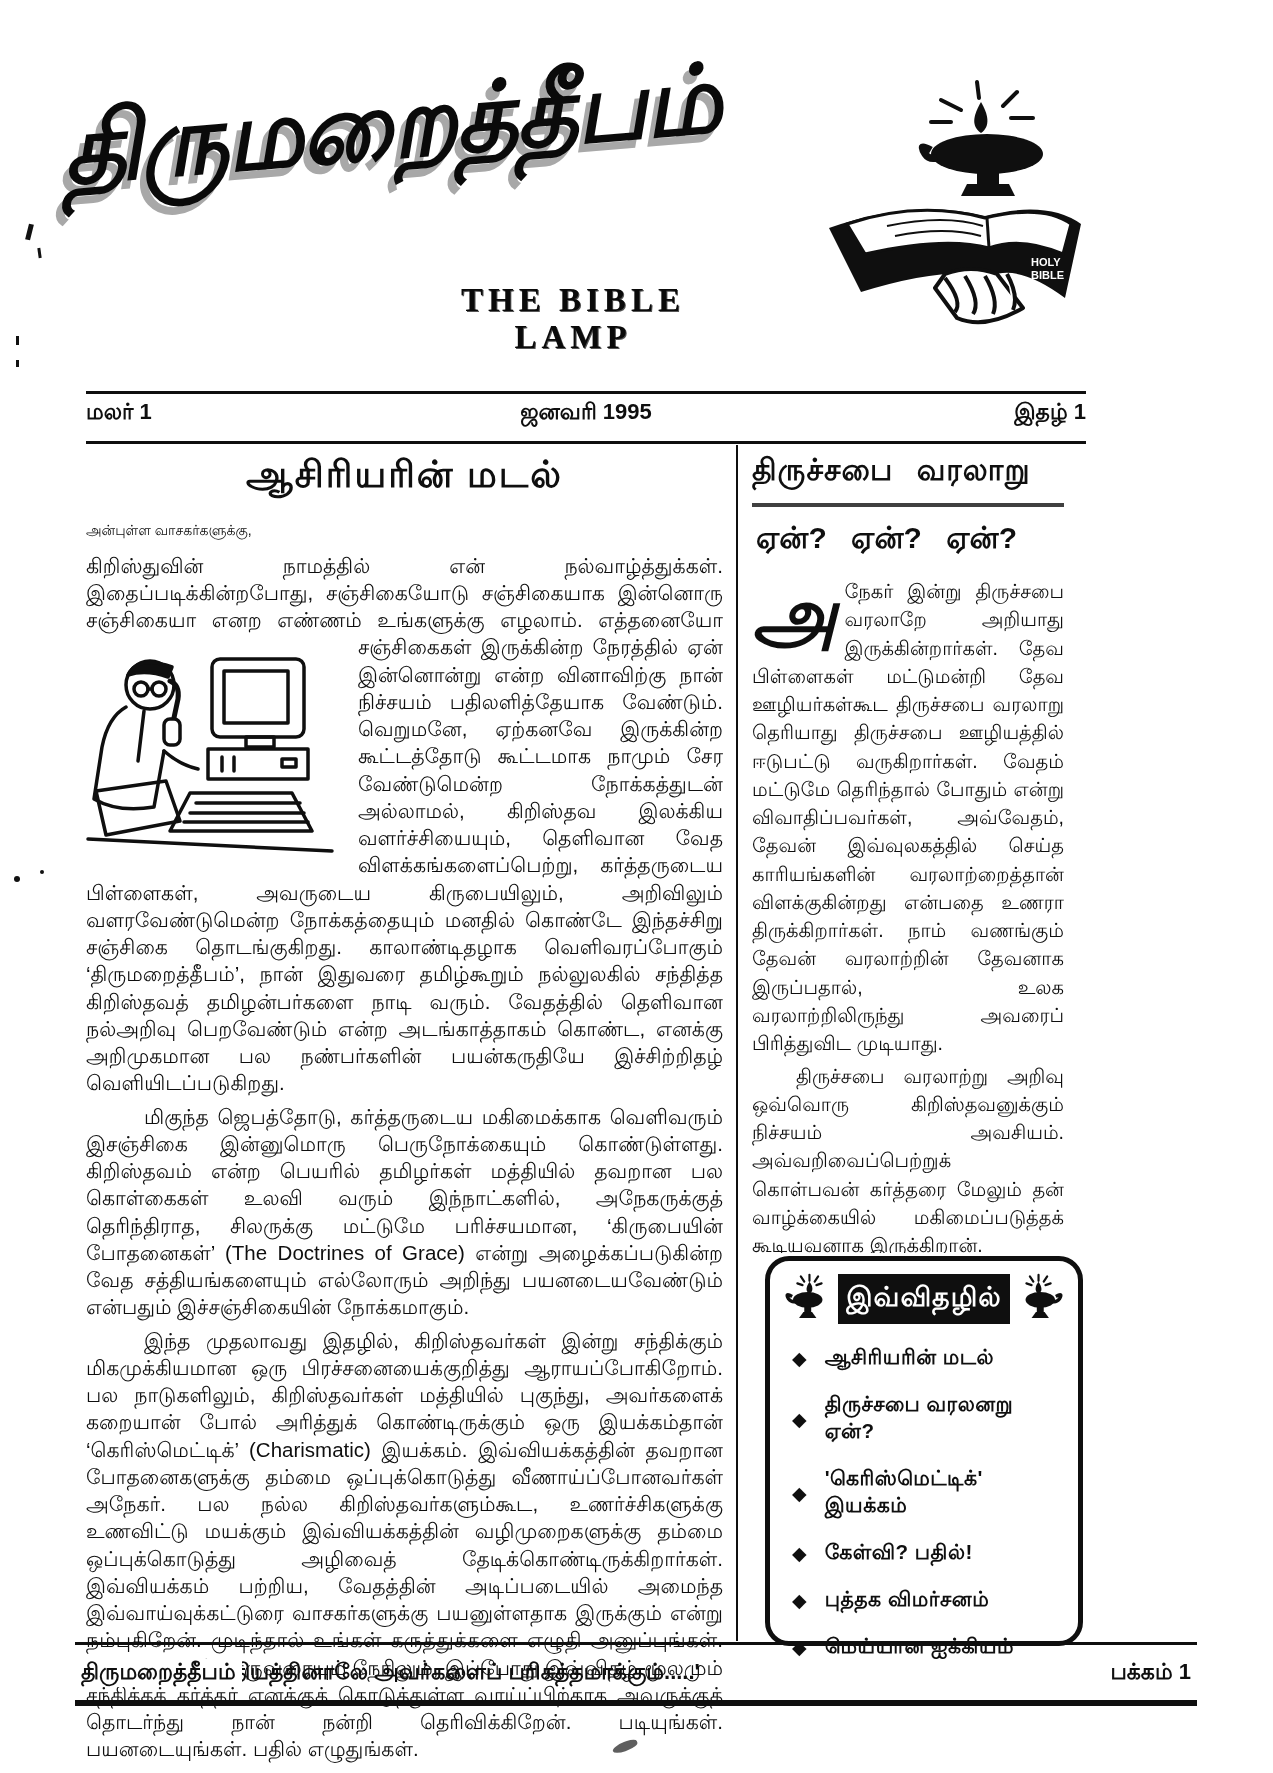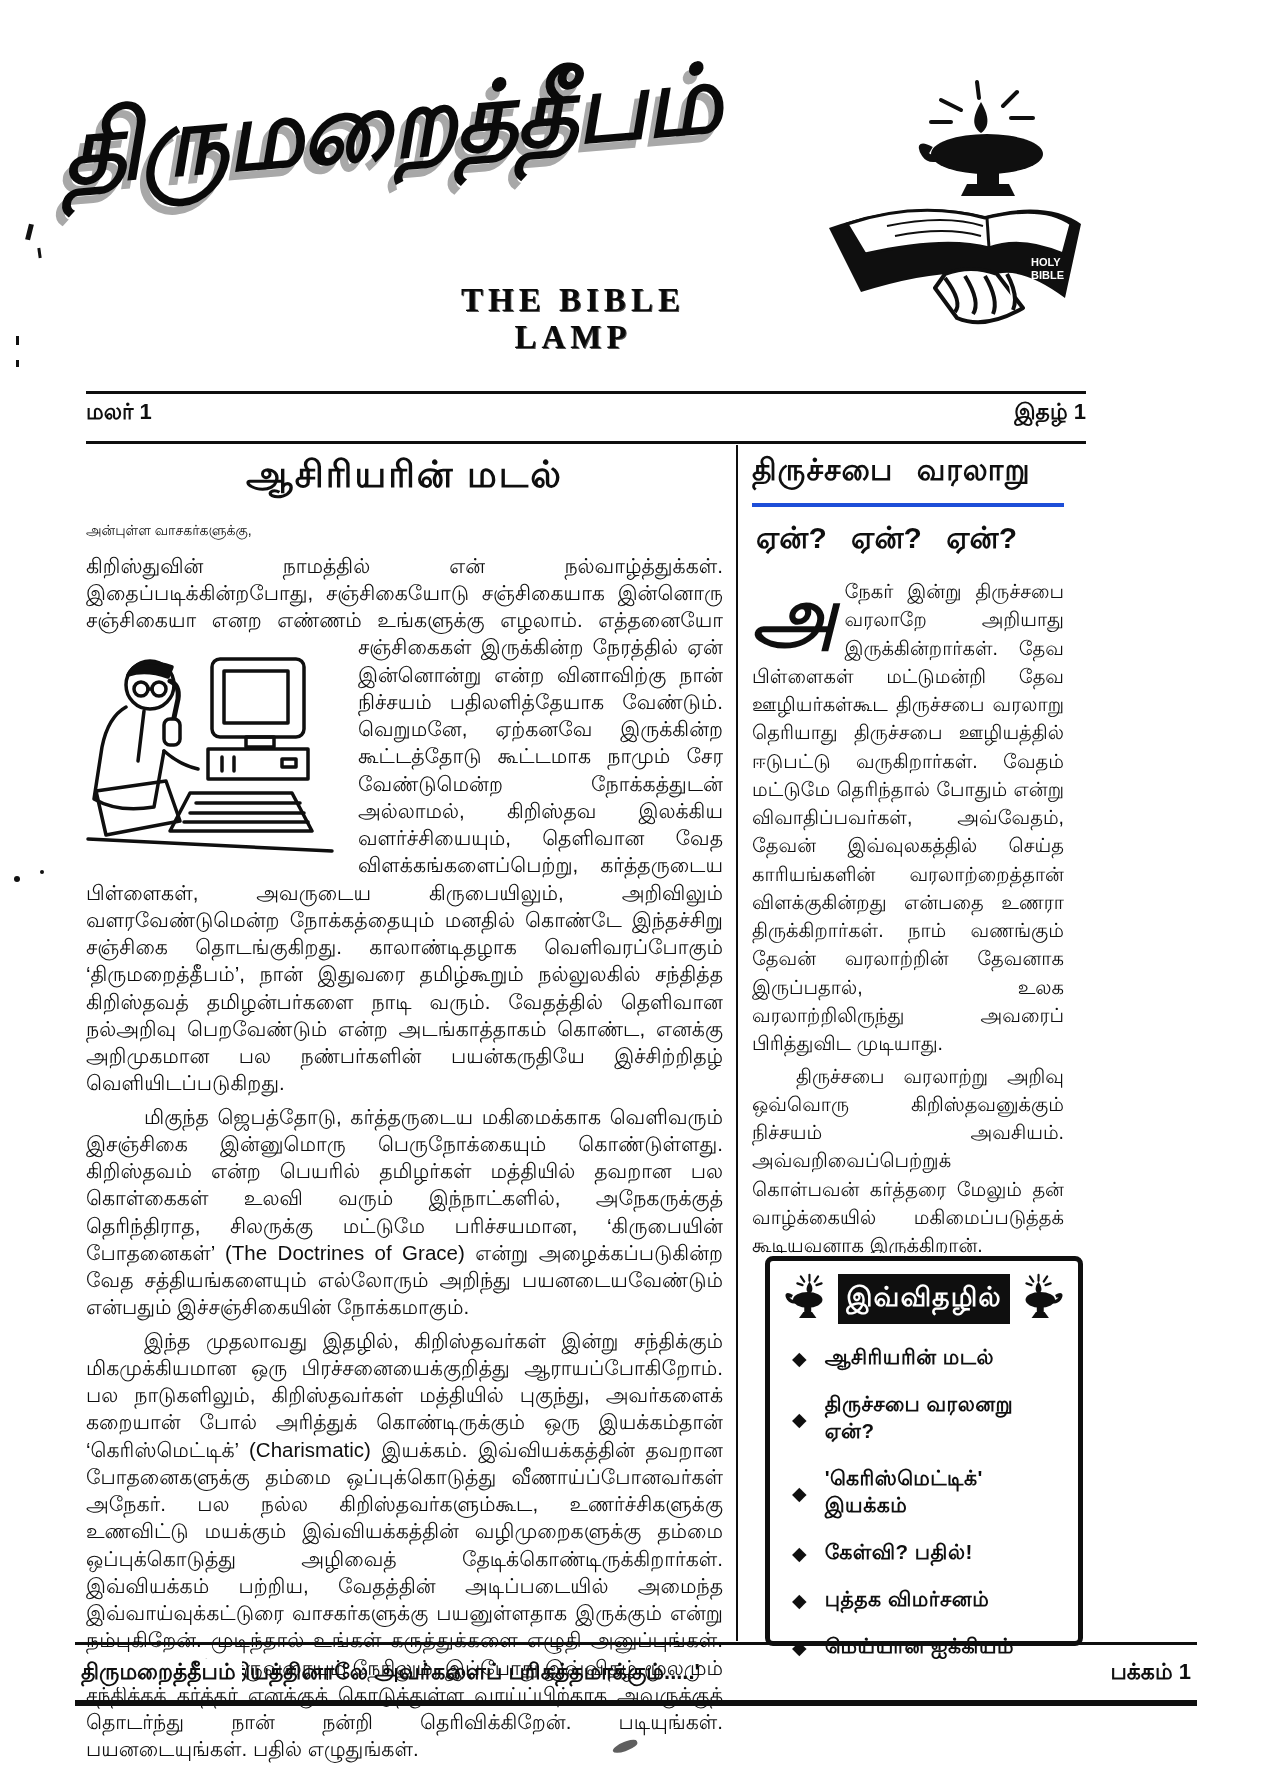--- a/index.html
+++ b/index.html
@@ -44,37 +44,37 @@
   .lc-body{font-size:20.5px; line-height:1.33; text-align:justify;}
   .lc-p{margin:0 0 6px 0;}
   .lc-salutation{margin:0 0 12px 0; font-size:14px;}
   .indent{text-indent:58px;}
   .editor-art{
     float:left; width:252px; height:232px; margin:8px 20px 2px 0;
   }
   
   .rc-headline1{
     font-size:30px; font-weight:bold; letter-spacing:1px;
-    padding:6px 0 12px 0; border-bottom:4px solid #1d4ed8;
+    padding:6px 0 12px 0; border-bottom:4px solid #404040;
     word-spacing:14px; white-space:nowrap;
   }
   .rc-headline2{
     font-size:30px; font-weight:bold; margin:14px 0 18px 4px; word-spacing:16px;
   }
   .rc-body{font-size:19.5px; line-height:1.45; text-align:justify;}
   .rc-p{margin:0 0 4px 0;}
   .rc-indent{text-indent:44px;}
   .dropcap{
     float:left; font-size:76px; line-height:0.78; font-weight:bold;
     margin:8px 8px 0 0; font-style:italic;
   }
   
   .contents-box{
     position:absolute; left:765px; top:1256px; width:288px; height:358px;
-    border:5px solid #0f0f0f; border-radius:8px; background:#fff;
+    border:5px solid #0f0f0f; border-radius:24px; background:#fff;
     padding:12px 10px 10px 10px; box-sizing:content-box;
   }
   .cb-header{display:flex; align-items:center; gap:6px;}
   .cb-lamp{width:52px; height:52px; flex:0 0 auto;}
   .cb-lamp.flip{transform:scaleX(-1);}
   .cb-titlebar{
     flex:1; background:#0f0f0f; color:#ffffff; text-align:center;
     font-size:27px; font-weight:bold; padding:8px 2px; letter-spacing:1px;
   }
   .cb-items{margin-top:10px; padding:0 4px 0 12px;}
@@ -147,20 +147,21 @@
         <path d="M170 198 q16 26 8 38"></path>
         <path d="M190 198 q14 24 8 38"></path>
         <path d="M212 196 q12 22 6 36"></path>
       </g>
     </svg>
   </div>
 
   <div class="rule r-top1"></div>
   <div class="issue-bar">
     <span class="side">மலர்  1</span>
+    <span class="mid">ஜனவரி  1995</span>
     <span class="side">இதழ்  1</span>
   </div>
   <div class="rule r-top2"></div>
   <div class="rule col-divider"></div>
 
   <div class="left-col">
     <div class="lc-headline">ஆசிரியரின்  மடல்</div>
     <div class="lc-body">
       <p class="lc-salutation">அன்புள்ள வாசகர்களுக்கு,</p>
       <p class="lc-p">

